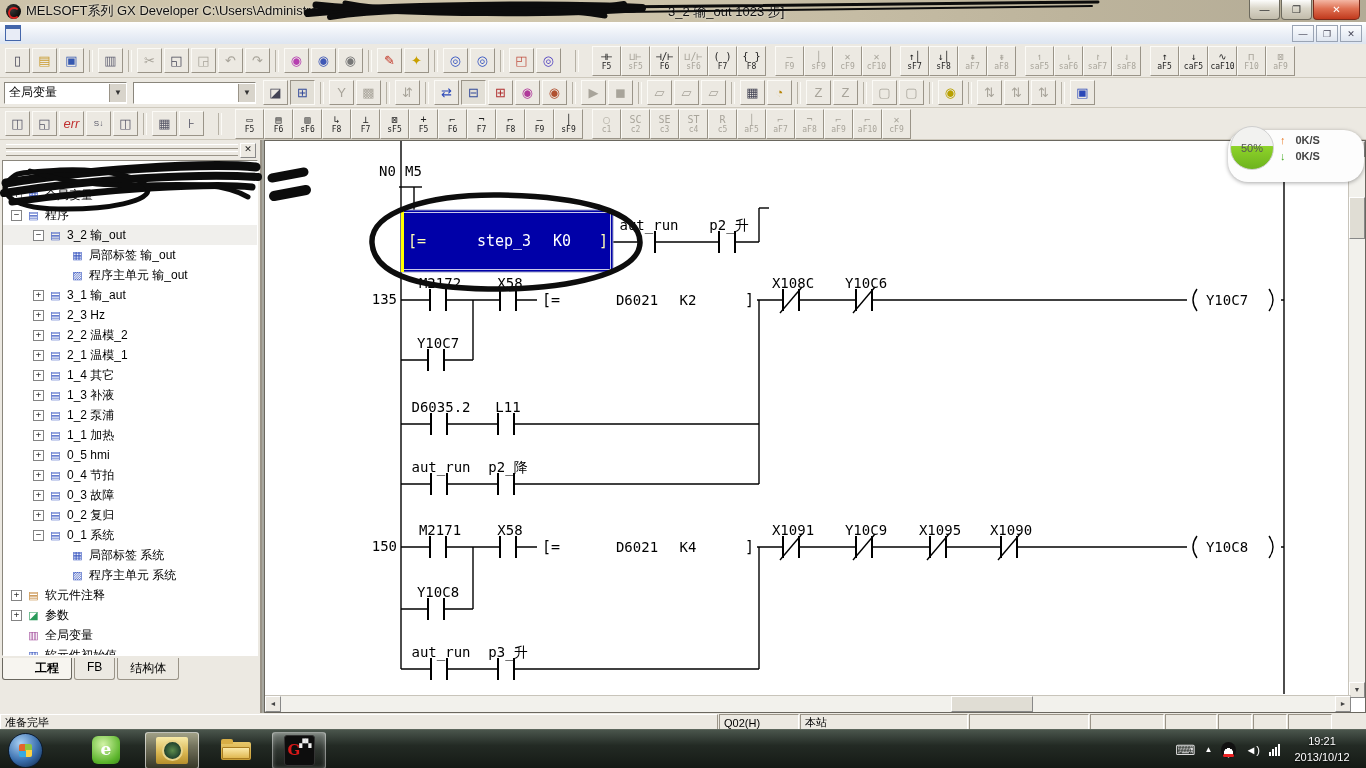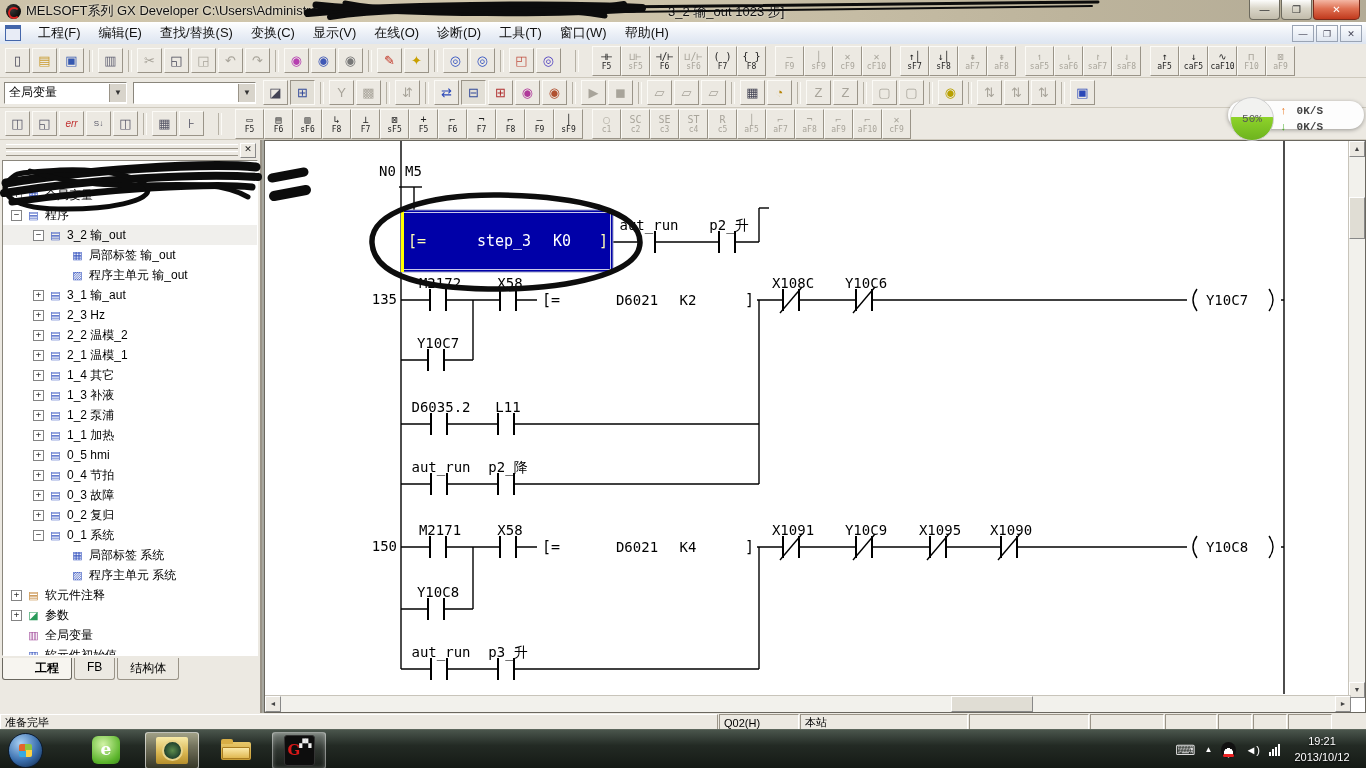--- a/index.html
+++ b/index.html
@@ -119,22 +119,22 @@
   .igx .m{position:absolute;right:2px;top:4px;color:#eee;font-size:8px;line-height:8px;}
   .tray{position:absolute;right:86px;top:0;height:39px;display:flex;align-items:center;gap:9px;color:#fff;}
   .bars{display:flex;align-items:flex-end;gap:1px;height:12px;}
   .bars span{width:2px;background:#fff;display:block;}
   .qq{width:15px;height:16px;border-radius:50% 50% 45% 45%;
     background:radial-gradient(circle at 50% 68%,#fff 34%,#111 36%);position:relative;}
   .qq::after{content:"";position:absolute;left:2px;bottom:1px;width:11px;height:3px;background:#e22;border-radius:2px;}
   .clock{position:absolute;right:4px;top:3px;width:80px;text-align:center;color:#fff;font-size:11px;
     line-height:16px;text-shadow:0 1px 2px #000;}
   
-  .netw{position:absolute;left:1228px;top:101px;width:136px;height:28px;background:#fdfdfd;
-    border-radius:20px;box-shadow:0 1px 4px rgba(0,0,0,.35);z-index:40;font-family:Liberation Mono, monospace;}
+  .netw{position:absolute;left:1228px;top:130px;width:136px;height:52px;background:#fdfdfd;
+    border-radius:20px;box-shadow:0 1px 4px rgba(0,0,0,.35);z-index:40;}
   .netball{position:absolute;left:2px;top:-4px;width:42px;height:42px;border-radius:50%;
     background:linear-gradient(#f2f2f0 46%,#8ed32a 46%,#6db31e);border:1px solid #cfcfcf;
     display:flex;align-items:center;justify-content:center;font-size:11px;color:#555;}
   .netln{position:absolute;left:52px;font-size:11px;font-weight:bold;color:#444;white-space:nowrap;}
   .netln .a{font-size:11px;margin-right:10px;}
   .up{top:4px}.dn{top:20px}
   .overlay-svg{position:absolute;left:0;top:0;z-index:50;pointer-events:none;}
 </style>
 </head>
 <body>
@@ -145,32 +145,20 @@
   <span class="title-text title-right">3_2 输_out   1023 步]</span>
   <div class="winbtns">
     <div class="wbtn">—</div>
     <div class="wbtn">❐</div>
     <div class="wbtn close">✕</div>
   </div>
 </div>
 
 <div class="menubar">
   <span class="mdoc"></span>
-  <div id="menu-items" style="display:flex">
-      <span class="menu-item">工程(F)</span>
-      <span class="menu-item">编辑(E)</span>
-      <span class="menu-item">查找/替换(S)</span>
-      <span class="menu-item">变换(C)</span>
-      <span class="menu-item">显示(V)</span>
-      <span class="menu-item">在线(O)</span>
-      <span class="menu-item">诊断(D)</span>
-      <span class="menu-item">工具(T)</span>
-      <span class="menu-item">窗口(W)</span>
-      <span class="menu-item">帮助(H)</span>
-    </div>
   <div class="mdibtns">
     <div class="mdib">—</div>
     <div class="mdib">❐</div>
     <div class="mdib">✕</div>
   </div>
 </div>
 
 <div class="tbrow" id="tb1">
   <div id="tb1std" style="display:flex;align-items:center">
       <div class="tbtn" style="color: rgb(68, 68, 85);">▯</div>
@@ -346,21 +334,21 @@
       <div class="tbtn dis" style="color: rgb(168, 164, 154);">⇅</div>
       <div class="tbtn dis" style="color: rgb(168, 164, 154);">⇅</div>
       <div class="tsep"></div>
       <div class="tbtn" style="color: rgb(42, 71, 184);">▣</div>
     </div>
 </div>
 <div class="tbrow" id="tb3">
   <div id="tb3icons" style="display:flex;align-items:center">
       <div class="tbtn" style="color: rgb(85, 85, 102);">◫</div>
       <div class="tbtn" style="color: rgb(85, 85, 102);">◱</div>
-      <div class="tbtn" style="color: rgb(192, 48, 48); font-size: 10px; font-style: italic;">err</div>
+      <div class="tbtn" style="color: rgb(192, 48, 48); font-size: 13px; font-style: italic;">err</div>
       <div class="tbtn" style="color: rgb(85, 85, 102); font-size: 8px;">S↓</div>
       <div class="tbtn" style="color: rgb(85, 85, 102);">◫</div>
       <div class="tsep"></div>
       <div class="tbtn" style="color: rgb(85, 85, 102);">▦</div>
       <div class="tbtn" style="color: rgb(85, 85, 102);">⊦</div>
     </div>
   <div class="lgap"></div>
     <div class="tsep"></div>
     <div class="lgap"></div>
   <div id="tb3btns" style="display:flex;align-items:center">

